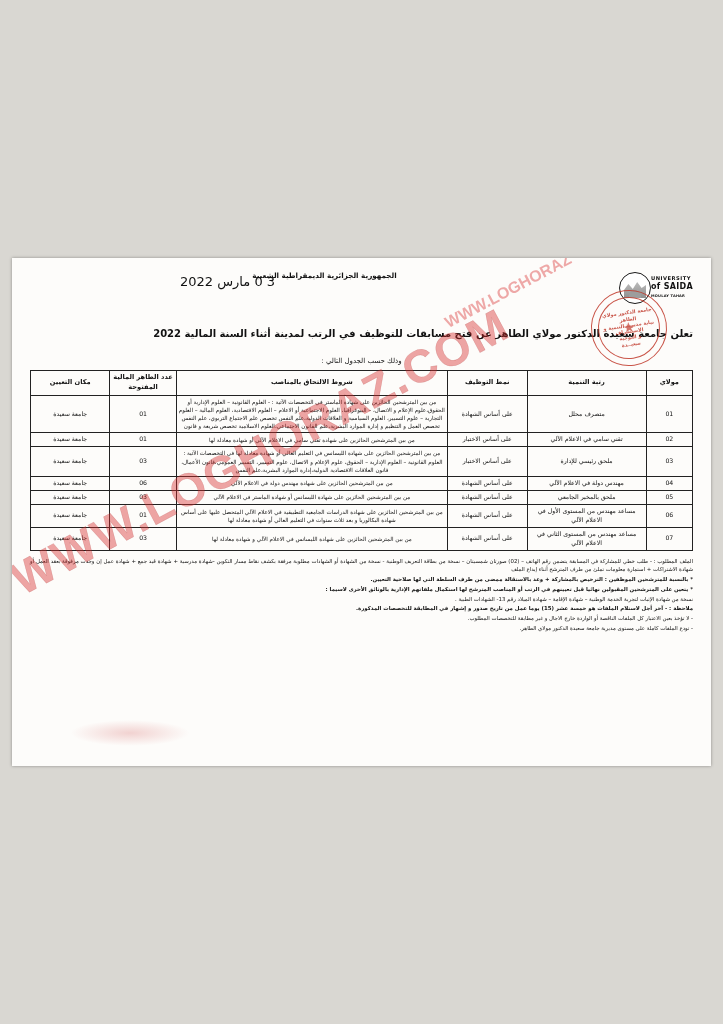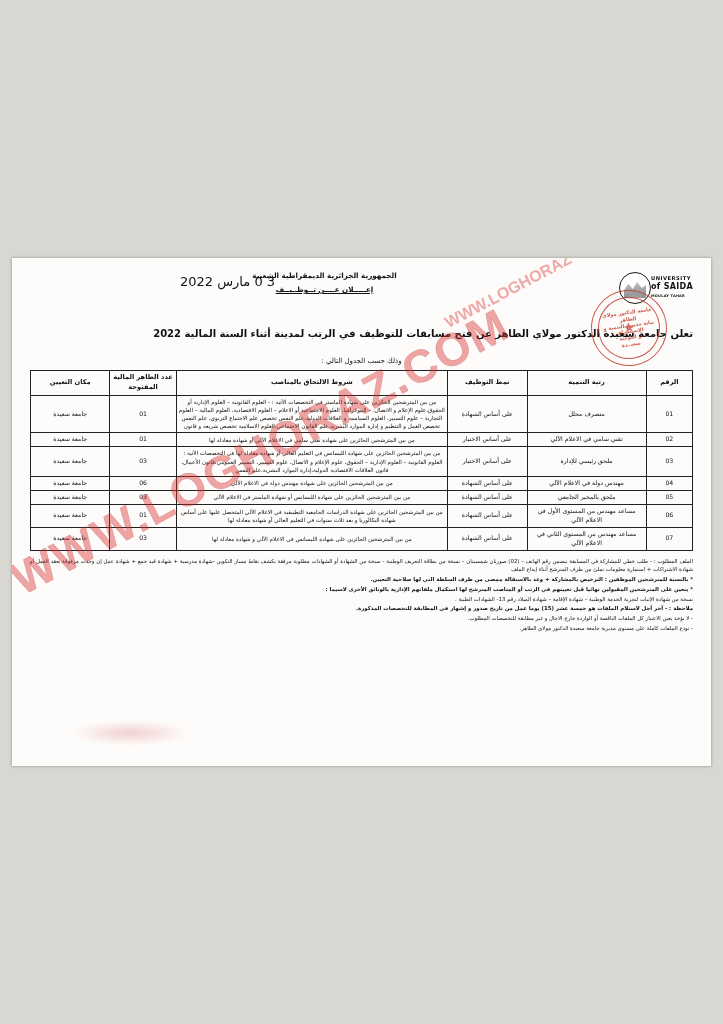--- a/index.html
+++ b/index.html
@@ -196,21 +196,20 @@
 </style>
 </head>
 <body>
 
 <div class="sheet">
   <div class="inner">
 
     <div class="hdr">
       <div class="hdr-center">
         <div>الجمهورية الجزائرية الديمقراطية الشعبية</div>
-        <div style="margin-top:3px;text-decoration:underline;">إعـــــلان عــــن تــوظــيــف</div>
       </div>
       <div class="date-line">3 0 مارس 2022</div>
       <div class="logo">
         <div class="badge"></div>
         <div class="txt">
           <span class="u">UNIVERSITY</span><br>
           <span class="s">of SAIDA</span><br>
           <span class="m">MOULAY TAHAR</span>
         </div>
       </div>
@@ -233,21 +232,21 @@
       <colgroup>
         <col class="c-num">
           <col class="c-grade">
           <col class="c-mode">
         <col class="c-cond">
           <col class="c-count">
           <col class="c-place">
       </colgroup>
       <thead>
         <tr>
-          <th>الرقم</th>
+          <th>مولاي</th>
           <th>رتبة التنمية</th>
           <th>نمط التوظيف</th>
           <th>شروط الالتحاق بالمناصب</th>
           <th>عدد الطاهر المالية المفتوحة</th>
           <th>مكان التعيين</th>
         </tr>
       </thead>
       <tbody>
         <tr>
           <td>01</td>

